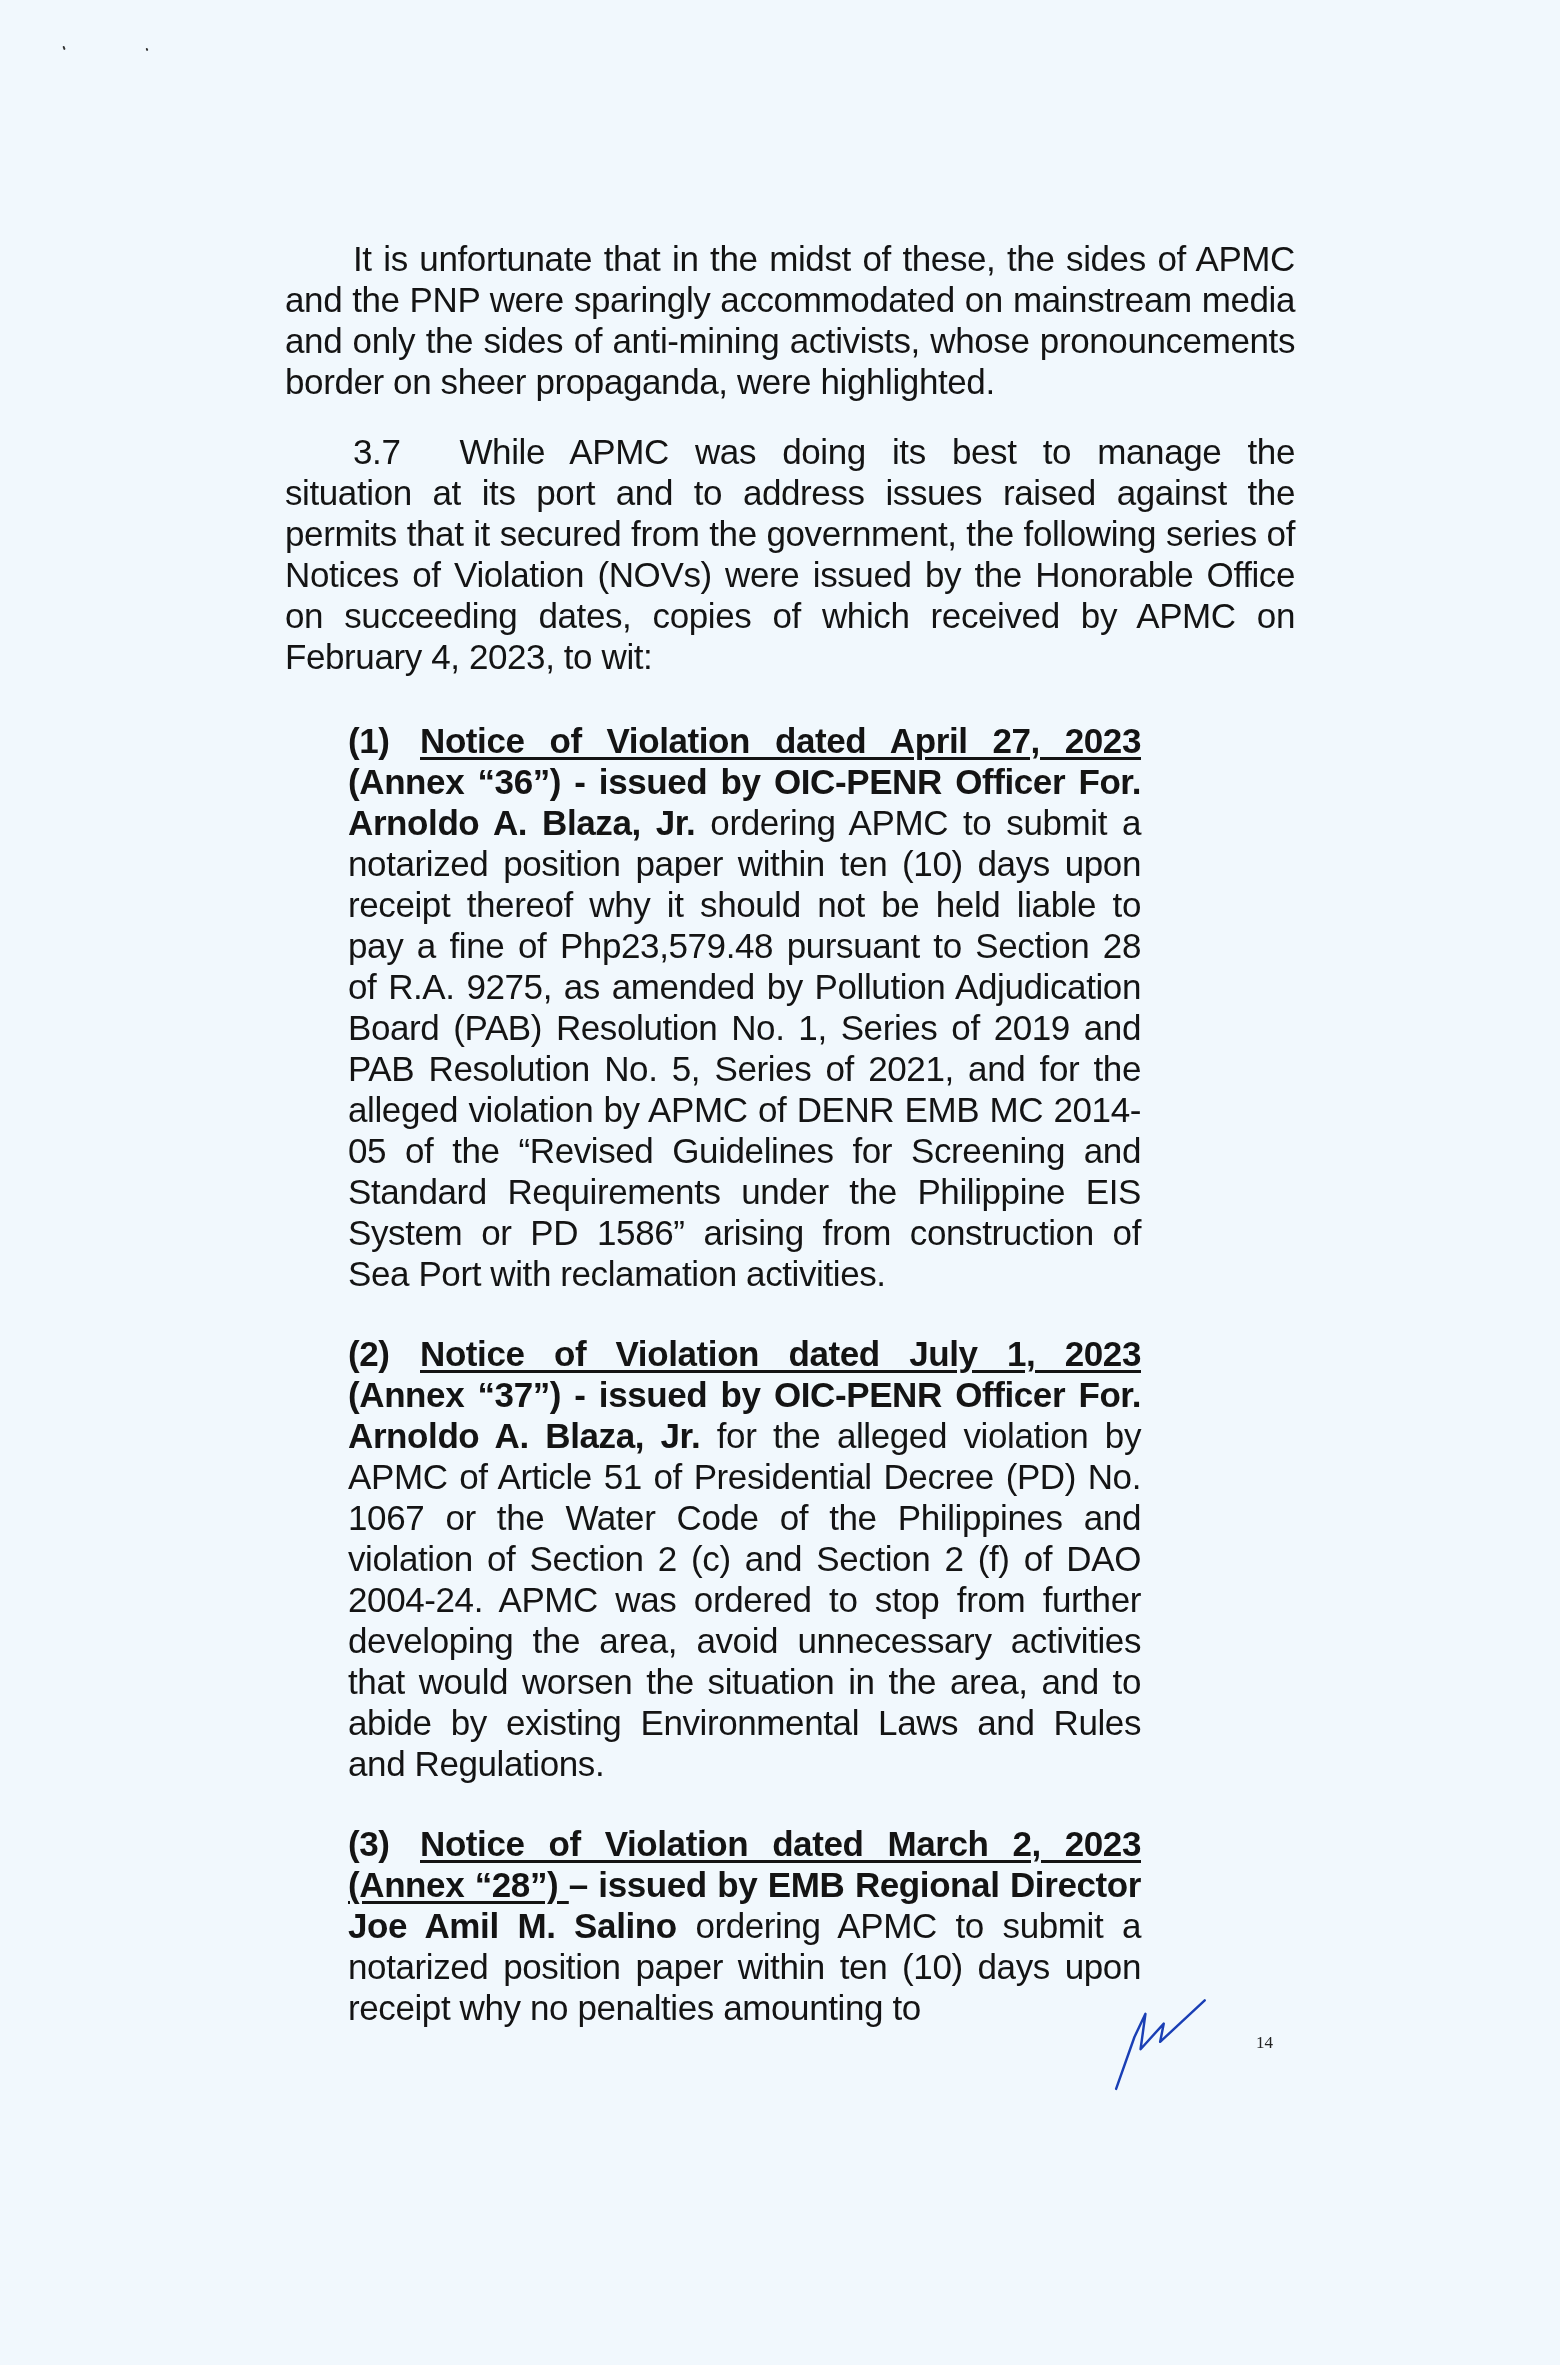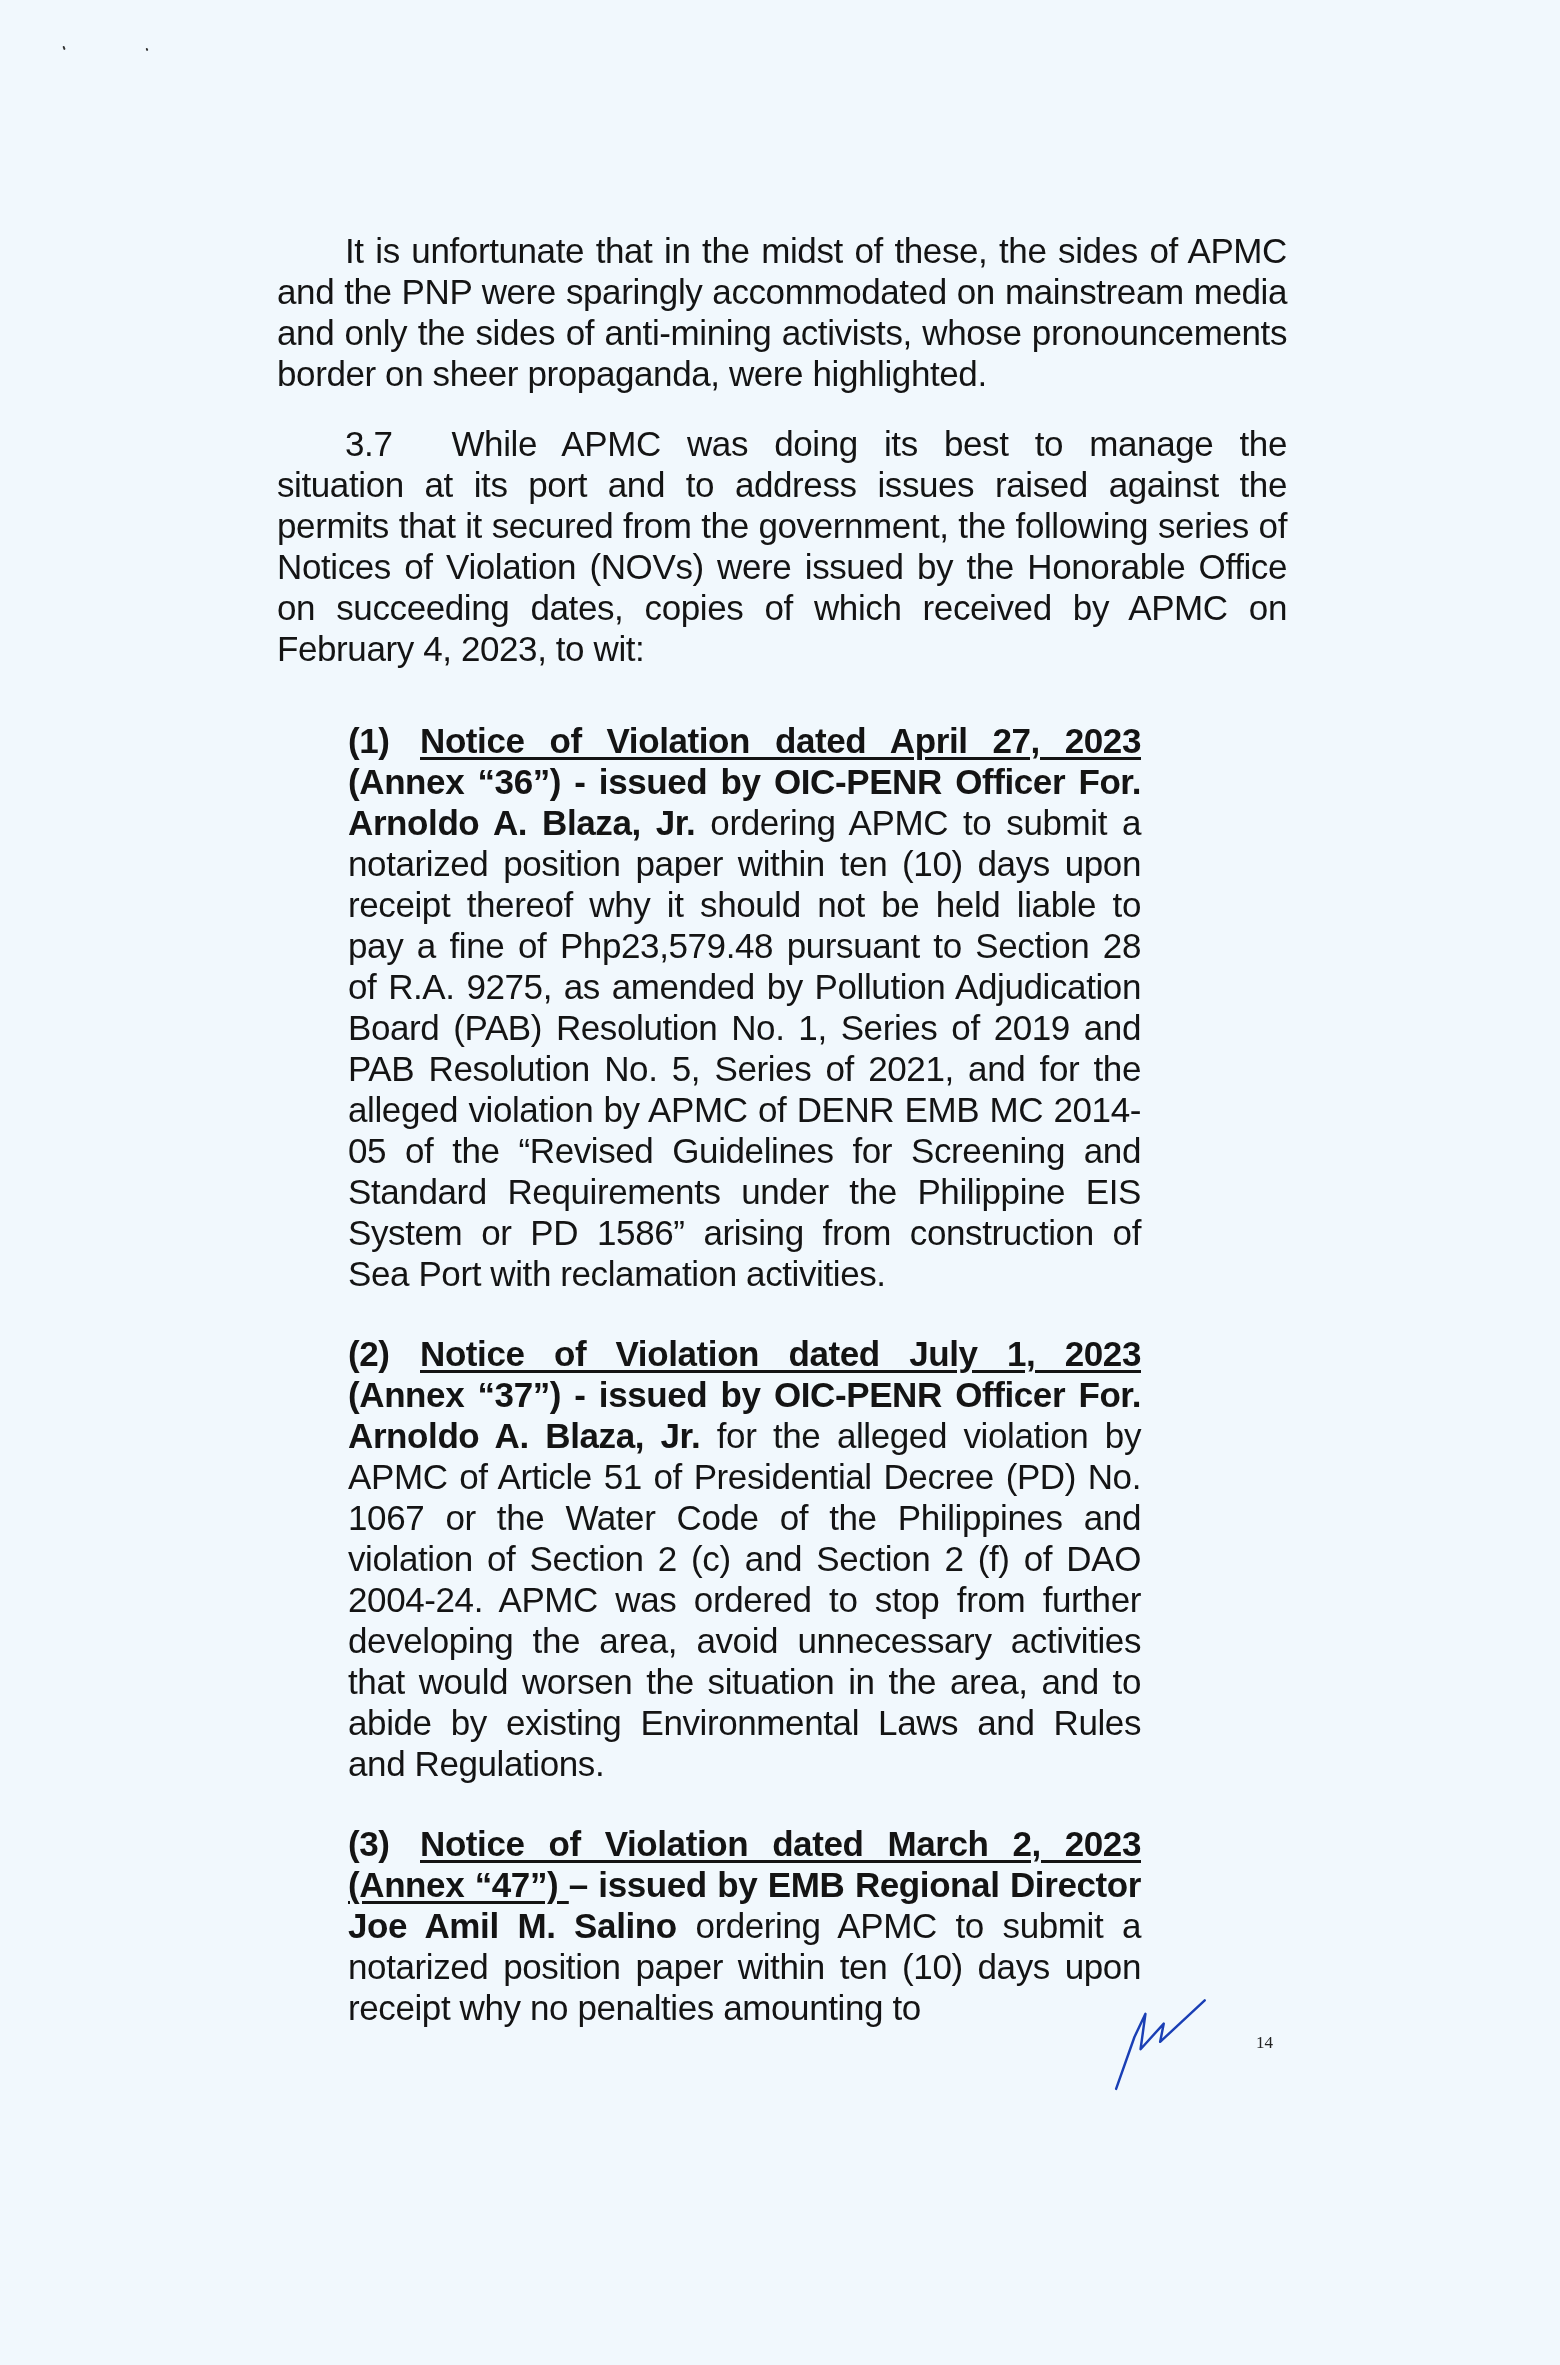--- a/index.html
+++ b/index.html
@@ -13,21 +13,21 @@
   }
   .page { position: absolute; left: 0; top: 0; width: 1561px; height: 2366px; }
   .para {
     position: absolute;
     left: 273px;
     width: 1010px;
     font-size: 35px;
     line-height: 41px;
     text-align: justify;
     letter-spacing: -0.4px;
-    margin: 4px;
+    margin: 12px;
   }
   .para .indent { display: inline-block; width: 68px; }
   .para .num-gap { display: inline-block; width: 59px; }
   .item {
     position: absolute;
     left: 348px;
     width: 793px;
     font-size: 35px;
     line-height: 41px;
     text-align: justify;
@@ -73,21 +73,21 @@
     <span class="b">(Annex “36”)</span><span class="b"> - issued by OIC-PENR Officer For. Arnoldo A. Blaza, Jr.</span><span> ordering APMC to submit a notarized position paper within ten (10) days upon receipt thereof why it should not be held liable to pay a fine of Php23,579.48 pursuant to Section 28 of R.A. 9275, as amended by Pollution Adjudication Board (PAB) Resolution No. 1, Series of 2019 and PAB Resolution No. 5, Series of 2021, and for the alleged violation by APMC of DENR EMB MC 2014-05 of the “Revised Guidelines for Screening and Standard Requirements under the Philippine EIS System or PD 1586” arising from construction of Sea Port with reclamation activities.</span>
   </p>
 
   <p class="item" id="i2">
     <span class="lbl">(2)</span><span class="b u">Notice of Violation dated July 1, 2023</span>
     <span class="b">(Annex “37”)</span><span class="b"> - issued by OIC-PENR Officer For. Arnoldo A. Blaza, Jr.</span><span> for the alleged violation by APMC of Article 51 of Presidential Decree (PD) No. 1067 or the Water Code of the Philippines and violation of Section 2 (c) and Section 2 (f) of DAO 2004-24. APMC was ordered to stop from further developing the area, avoid unnecessary activities that would worsen the situation in the area, and to abide by existing Environmental Laws and Rules and Regulations.</span>
   </p>
 
   <p class="item" id="i3">
     <span class="lbl">(3)</span><span class="b u">Notice of Violation dated March 2, 2023</span>
-    <span class="b u">(Annex “47”) </span><span class="b"> – issued by EMB Regional Director Joe Amil M. Salino</span><span> ordering APMC to submit a notarized position paper within ten (10) days upon receipt why no penalties amounting to</span>
+    <span class="b u">(Annex “28”) </span><span class="b"> – issued by EMB Regional Director Joe Amil M. Salino</span><span> ordering APMC to submit a notarized position paper within ten (10) days upon receipt why no penalties amounting to</span>
   </p>
 
   <svg class="signature" viewBox="0 0 180 180">
     <path id="sig-path" d="M10 175 L40 90 L58 52 L50 110 L88 68 L82 98 L155 30" fill="none" stroke-width="4" stroke-linecap="round" stroke-linejoin="round" stroke="#1a3fb5"></path>
   </svg>
 
   <div class="page-number">14</div>
 </div>
 
 

